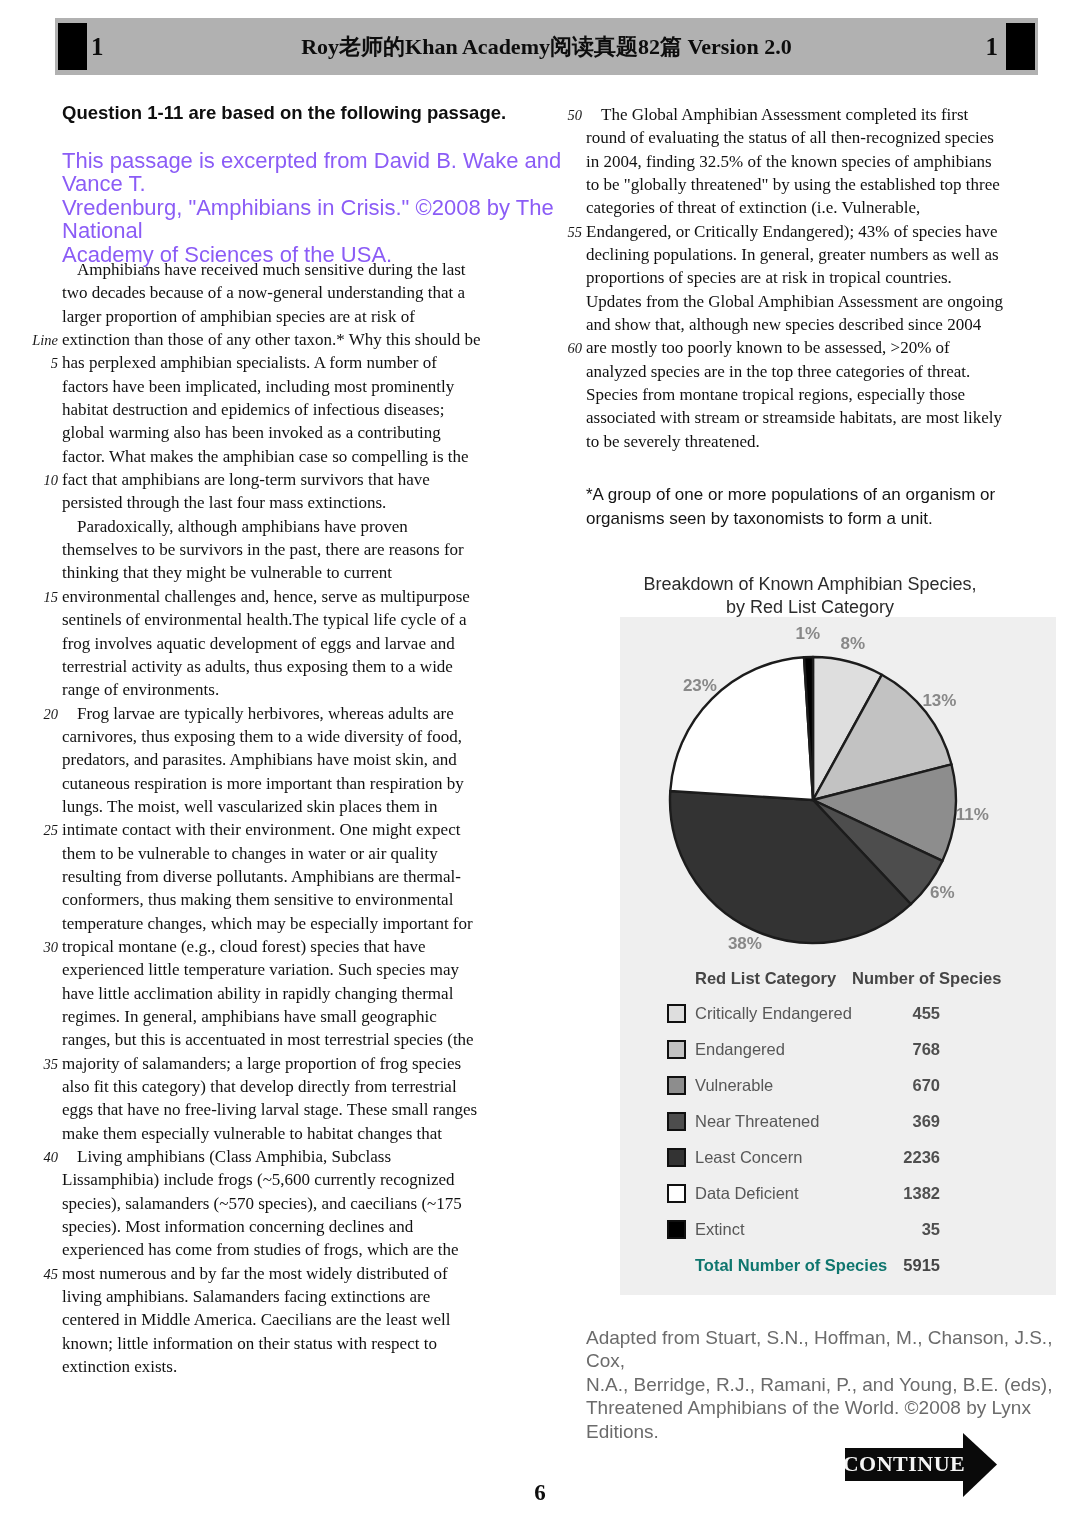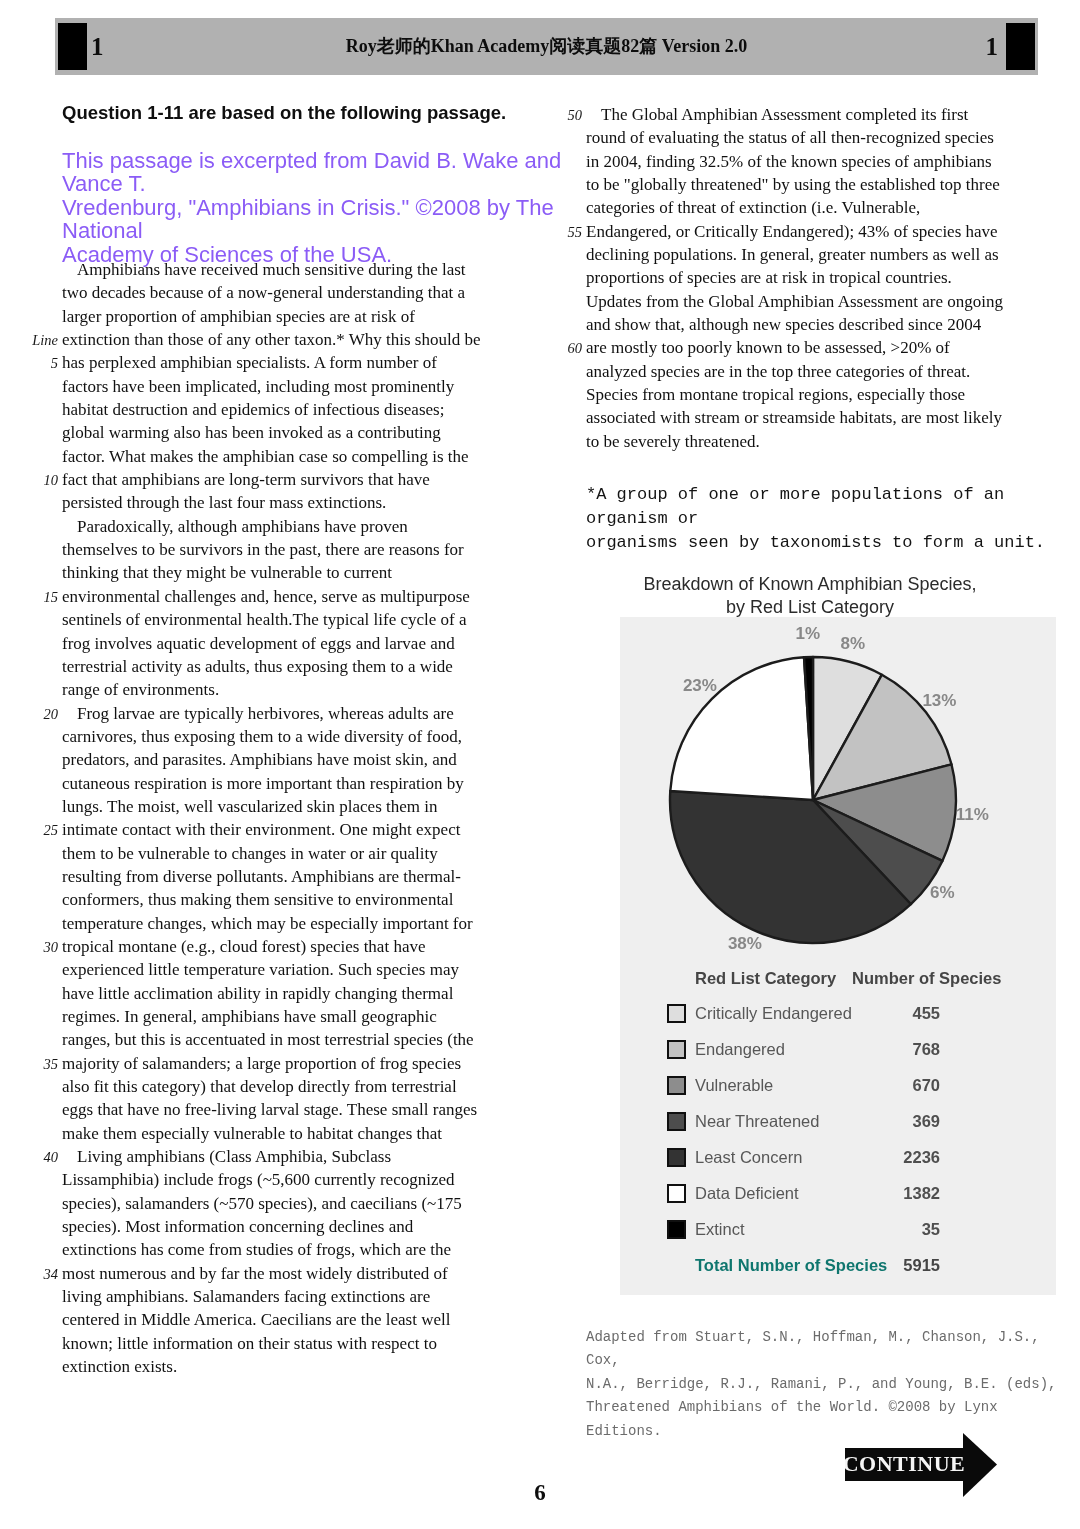--- a/index.html
+++ b/index.html
@@ -6,59 +6,59 @@
   body{width:1080px;height:1529px;position:relative;overflow:hidden;
        font-family:"Liberation Serif",serif;-webkit-font-smoothing:antialiased;}
 
   
   #headerbar{position:absolute;left:55px;top:18px;width:983px;height:57px;background:#b1b1b1;}
   .hsq{position:absolute;top:5px;width:29px;height:47px;background:#000;}
   .hsq.left{left:3px}.hsq.right{right:3px}
   .hnum{position:absolute;top:0;height:57px;line-height:57px;font-weight:bold;font-size:25px;color:#0d0d0d;}
   .hnum.left{left:36px}.hnum.right{right:40px}
   #htitle{position:absolute;left:0;top:0;width:100%;height:68px;line-height:57px;text-align:center;
-          font-weight:bold;font-size:18px;color:#0d0d0d;}
+          font-weight:bold;font-size:22px;color:#0d0d0d;}
 
   
   #passage-heading{position:absolute;left:62px;top:101px;width:500px;
       font-family:"Liberation Sans",sans-serif;font-weight:bold;font-size:18.5px;line-height:24px;color:#0f0f0f;}
   #source-note{position:absolute;left:62px;top:149px;width:510px;
       font-family:"Liberation Sans",sans-serif;font-size:22px;line-height:23.4px;color:#8b5cf6;}
 
   
   #left-lines{position:absolute;left:62px;top:258px;width:492px;}
   #right-lines{position:absolute;left:586px;top:103px;width:480px;}
   .pline{position:relative;height:23.35px;white-space:nowrap;font-size:17px;line-height:23.35px;color:#111;}
   .gut{position:absolute;left:-37px;top:1px;width:33px;text-align:right;
        font-style:italic;font-size:14.5px;color:#1a1a1a;}
   .ptxt{display:inline-block;}
   .ptxt.ind{margin-left:15px;}
 
   
   #footnote{position:absolute;left:586px;top:483px;width:480px;
-      font-family:Liberation Mono, monospace;font-size:17px;line-height:24px;color:#141414;}
+      font-family:Liberation Sans, sans-serif;font-size:17px;line-height:24px;color:#141414;}
 
   
   #chart-title{position:absolute;left:562px;top:573px;width:496px;text-align:center;
       font-family:"Liberation Sans",sans-serif;font-size:18px;line-height:22.5px;color:#2b2b2b;}
   #chart-panel{position:absolute;left:620px;top:617px;width:436px;height:678px;background:#efefef;}
   #pie-svg{position:absolute;left:0;top:0;}
   .lg-head,.lg-row,.lg-total{position:absolute;left:0;width:100%;height:24px;
       font-family:"Liberation Sans",sans-serif;font-size:16.5px;line-height:22px;}
   .lg-head span{position:absolute;font-weight:bold;color:#454545;}
   .lg-cat-h{left:75px}.lg-cnt-h{left:232px}
   .lg-swatch{position:absolute;left:47px;top:2px;width:15px;height:15px;border:2.5px solid #101010;}
   .lg-label{position:absolute;left:75px;color:#575757;font-weight:500;}
   .lg-value{position:absolute;left:230px;width:90px;text-align:right;color:#4f4f4f;font-weight:600;}
   .lg-total .lg-label{font-weight:bold;color:#0f766e;}
   .lg-total .lg-value{font-weight:bold;color:#454545;}
 
   
   #attribution{position:absolute;left:586px;top:1326px;width:480px;
-      font-family:Liberation Mono, monospace;font-size:14px;line-height:23.4px;color:#6b6b6b;}
+      font-family:Liberation Sans, sans-serif;font-size:19px;line-height:23.4px;color:#6b6b6b;}
 
   
   #page-num{position:absolute;left:500px;top:1480px;width:80px;text-align:center;
       font-weight:bold;font-size:23px;color:#0d0d0d;}
   #continue{position:absolute;left:845px;top:1433px;width:155px;height:64px;}
 </style>
 </head>
 <body>
 
 <div id="headerbar">
@@ -112,22 +112,22 @@
     <div class="pline"><span class="gut"></span><span class="ptxt">regimes. In general, amphibians have small geographic</span></div>
     <div class="pline"><span class="gut"></span><span class="ptxt">ranges, but this is accentuated in most terrestrial species (the</span></div>
     <div class="pline"><span class="gut">35</span><span class="ptxt">majority of salamanders; a large proportion of frog species</span></div>
     <div class="pline"><span class="gut"></span><span class="ptxt">also fit this category) that develop directly from terrestrial</span></div>
     <div class="pline"><span class="gut"></span><span class="ptxt">eggs that have no free-living larval stage. These small ranges</span></div>
     <div class="pline"><span class="gut"></span><span class="ptxt">make them especially vulnerable to habitat changes that</span></div>
     <div class="pline"><span class="gut">40</span><span class="ptxt ind">Living amphibians (Class Amphibia, Subclass</span></div>
     <div class="pline"><span class="gut"></span><span class="ptxt">Lissamphibia) include frogs (~5,600 currently recognized</span></div>
     <div class="pline"><span class="gut"></span><span class="ptxt">species), salamanders (~570 species), and caecilians (~175</span></div>
     <div class="pline"><span class="gut"></span><span class="ptxt">species). Most information concerning declines and</span></div>
-    <div class="pline"><span class="gut"></span><span class="ptxt">extinctions has come from studies of frogs, which are the</span></div>
-    <div class="pline"><span class="gut">34</span><span class="ptxt">most numerous and by far the most widely distributed of</span></div>
+    <div class="pline"><span class="gut"></span><span class="ptxt">experienced has come from studies of frogs, which are the</span></div>
+    <div class="pline"><span class="gut">45</span><span class="ptxt">most numerous and by far the most widely distributed of</span></div>
     <div class="pline"><span class="gut"></span><span class="ptxt">living amphibians. Salamanders facing extinctions are</span></div>
     <div class="pline"><span class="gut"></span><span class="ptxt">centered in Middle America. Caecilians are the least well</span></div>
     <div class="pline"><span class="gut"></span><span class="ptxt">known; little information on their status with respect to</span></div>
     <div class="pline"><span class="gut"></span><span class="ptxt">extinction exists.</span></div>
   </div>
 <div id="right-lines">
     <div class="pline"><span class="gut">50</span><span class="ptxt ind">The Global Amphibian Assessment completed its first</span></div>
     <div class="pline"><span class="gut"></span><span class="ptxt">round of evaluating the status of all then-recognized species</span></div>
     <div class="pline"><span class="gut"></span><span class="ptxt">in 2004, finding 32.5% of the known species of amphibians</span></div>
     <div class="pline"><span class="gut"></span><span class="ptxt">to be "globally threatened" by using the established top three</span></div>

